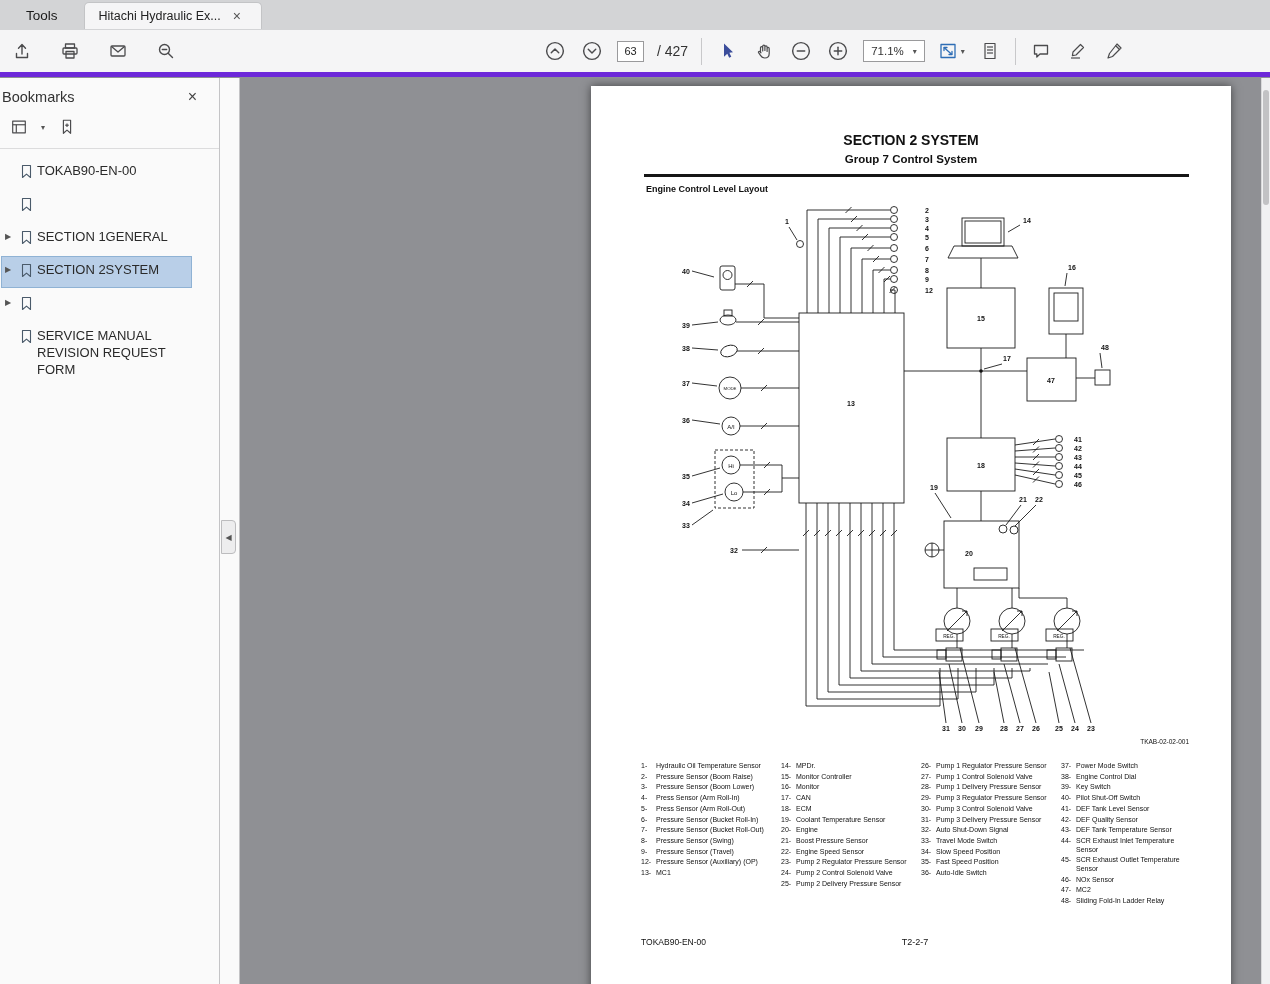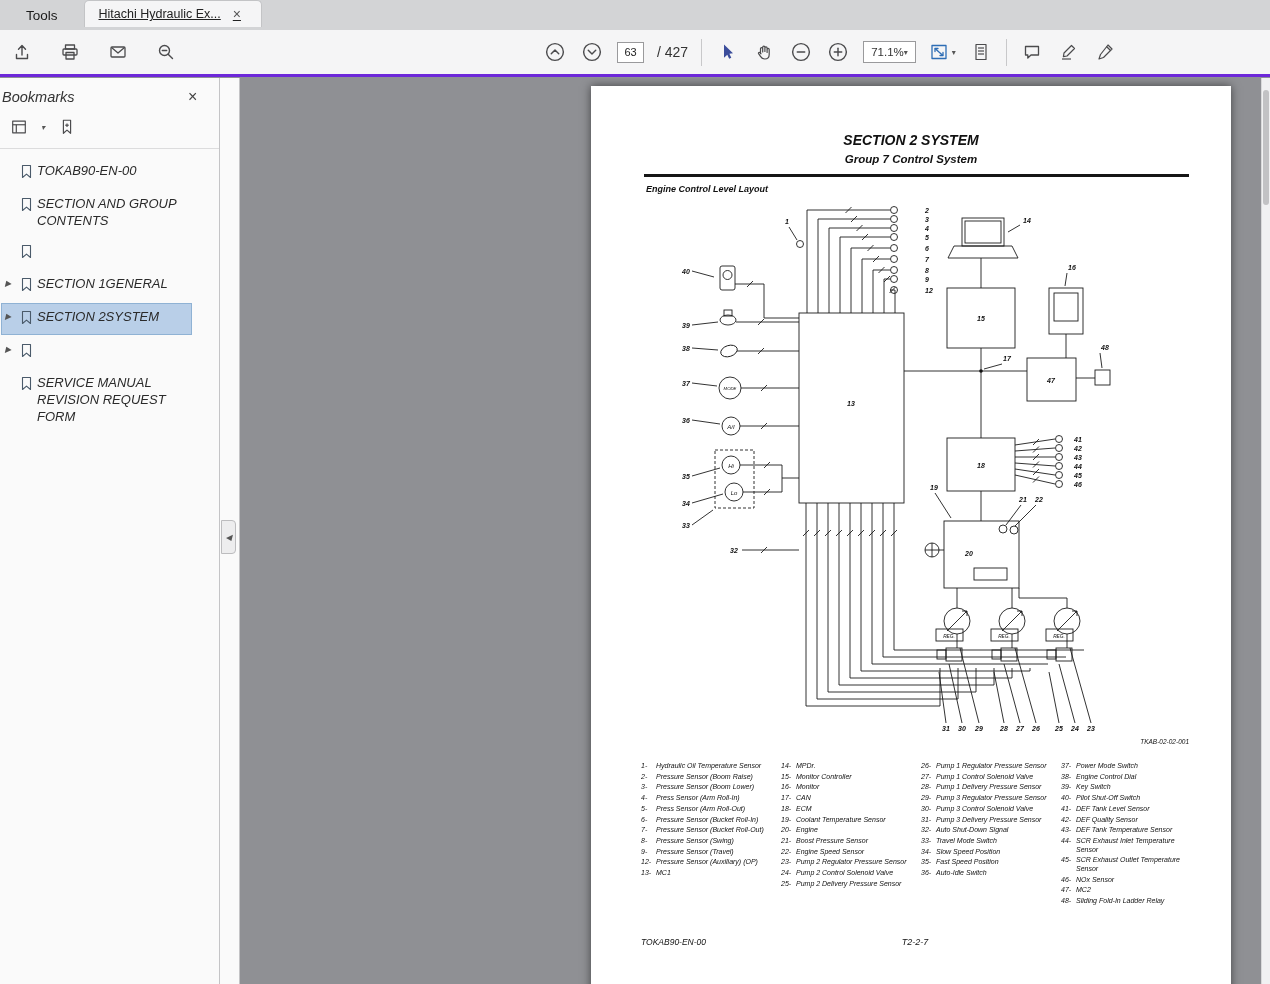--- a/index.html
+++ b/index.html
@@ -5,45 +5,45 @@
   * { box-sizing: border-box; }
   html,body { margin:0; padding:0; }
   body {
     width:1270px; height:984px; overflow:hidden;
     font-family:"Liberation Sans", sans-serif;
     background:#8f9094;
   }
   .app { position:relative; width:1270px; height:984px; }
 
   
-  .tabbar { height:30px; background:#d3d4d6; display:flex; align-items:flex-start; }
+  .tabbar { height:30px; background:#d3d4d6; display:flex; align-items:center; }
   .tab-tools { height:30px; display:flex; align-items:center; padding:0 26px; font-size:13.5px; color:#1a1a1a; }
   .tab-doc { height:27px; background:#f5f5f6; border:1px solid #c3c4c6; border-bottom:none;
     border-radius:5px 5px 0 0; display:flex; align-items:center; gap:12px;
-    padding:0 10px 0 14px; font-size:12.5px; color:#222; min-width:178px;text-decoration:underline; }
+    padding:0 10px 0 14px; font-size:12.5px; color:#222; min-width:178px; }
   .tab-close { color:#555; font-size:14px; line-height:1; }
 
   
-  .toolbar { height:47px; background:#f5f5f6; border-bottom:3px solid #6d28d9; position:relative;
+  .toolbar { height:47px; background:#f5f5f6; border-bottom:5px solid #6d28d9; position:relative;
     display:flex; align-items:center; }
   .tb-left { display:flex; align-items:center; gap:24px; padding-left:10px; }
   .tb-center { position:absolute; left:543px; top:0; height:100%; display:flex; align-items:center; gap:13px; }
   .tb-btn { width:24px; height:24px; display:flex; align-items:center; justify-content:center; }
   .tb-btn svg { display:block; }
   .sep { width:1px; height:27px; background:#c8c8ca; }
   .page-input { width:27px; height:21px; border:1px solid #9a9a9c; text-align:center; font-size:11px;
     background:#fff; color:#222; font-family:"Liberation Sans",sans-serif; }
   .page-total { font-size:14px; color:#333; white-space:nowrap; }
   .zoom-box { height:22px; border:1px solid #9a9a9c; background:#fff; display:flex; align-items:center;
-    padding:8px 7px; font-size:11.5px; color:#333; }
+    padding:8px 7px; gap:9px; font-size:11.5px; color:#333; }
   .caret { font-size:8px; color:#555; }
   .combo { display:flex; align-items:center; gap:3px; }
 
   
-  .content { position:absolute; top:78px; left:0; right:0; bottom:0; display:flex;font-style:italic; }
+  .content { position:absolute; top:78px; left:0; right:0; bottom:0; display:flex; }
   .sidebar { width:220px; background:#fafafa; border-right:1px solid #c4c4c6; flex:none; }
   .sb-header { display:flex; justify-content:space-between; align-items:center;
     padding:10px 22px 6px 2px; font-size:14.5px; color:#333; }
   .sb-close { font-size:16px; color:#444; }
   .sb-tools { display:flex; align-items:center; gap:10px; padding:3px 0 9px 7px; border-bottom:1px solid #dcdcdd; }
   .bm-list { padding-top:9px; }
   .bm-item { display:flex; align-items:flex-start; gap:4px; padding:5px 3px; margin:0 28px 3px 2px; }
   .bm-item.selected { background:#b9cfe8; outline:1px solid #8fb2d4; }
   .bm-caret { width:11px; flex:none; font-size:8px; color:#555; padding-top:3px; }
   .bm-ico { flex:none; padding-top:1px; }
@@ -230,27 +230,20 @@
             </svg>
         </span>
       </div>
       <div class="bm-list" id="bookmark-list">
           <div class="bm-item">
             <span class="bm-caret"></span>
             <span class="bm-ico"><svg width="13" height="15" viewBox="0 0 13 15" fill="none" stroke="#4a5a6a" stroke-width="1.1" stroke-linejoin="round">
                 <path d="M2.5 1.5 h8 v12 l-4 -3.4 -4 3.4 z"></path>
               </svg></span>
             <span class="bm-label">TOKAB90-EN-00</span>
-          </div>
-          <div class="bm-item">
-            <span class="bm-caret"></span>
-            <span class="bm-ico"><svg width="13" height="15" viewBox="0 0 13 15" fill="none" stroke="#4a5a6a" stroke-width="1.1" stroke-linejoin="round">
-                <path d="M2.5 1.5 h8 v12 l-4 -3.4 -4 3.4 z"></path>
-              </svg></span>
-            <span class="bm-label">SECTION AND GROUP CONTENTS</span>
           </div>
           <div class="bm-item">
             <span class="bm-caret"></span>
             <span class="bm-ico"><svg width="13" height="15" viewBox="0 0 13 15" fill="none" stroke="#4a5a6a" stroke-width="1.1" stroke-linejoin="round">
                 <path d="M2.5 1.5 h8 v12 l-4 -3.4 -4 3.4 z"></path>
               </svg></span>
           </div>
           <div class="bm-item">
             <span class="bm-caret">▶</span>
             <span class="bm-ico"><svg width="13" height="15" viewBox="0 0 13 15" fill="none" stroke="#4a5a6a" stroke-width="1.1" stroke-linejoin="round">

